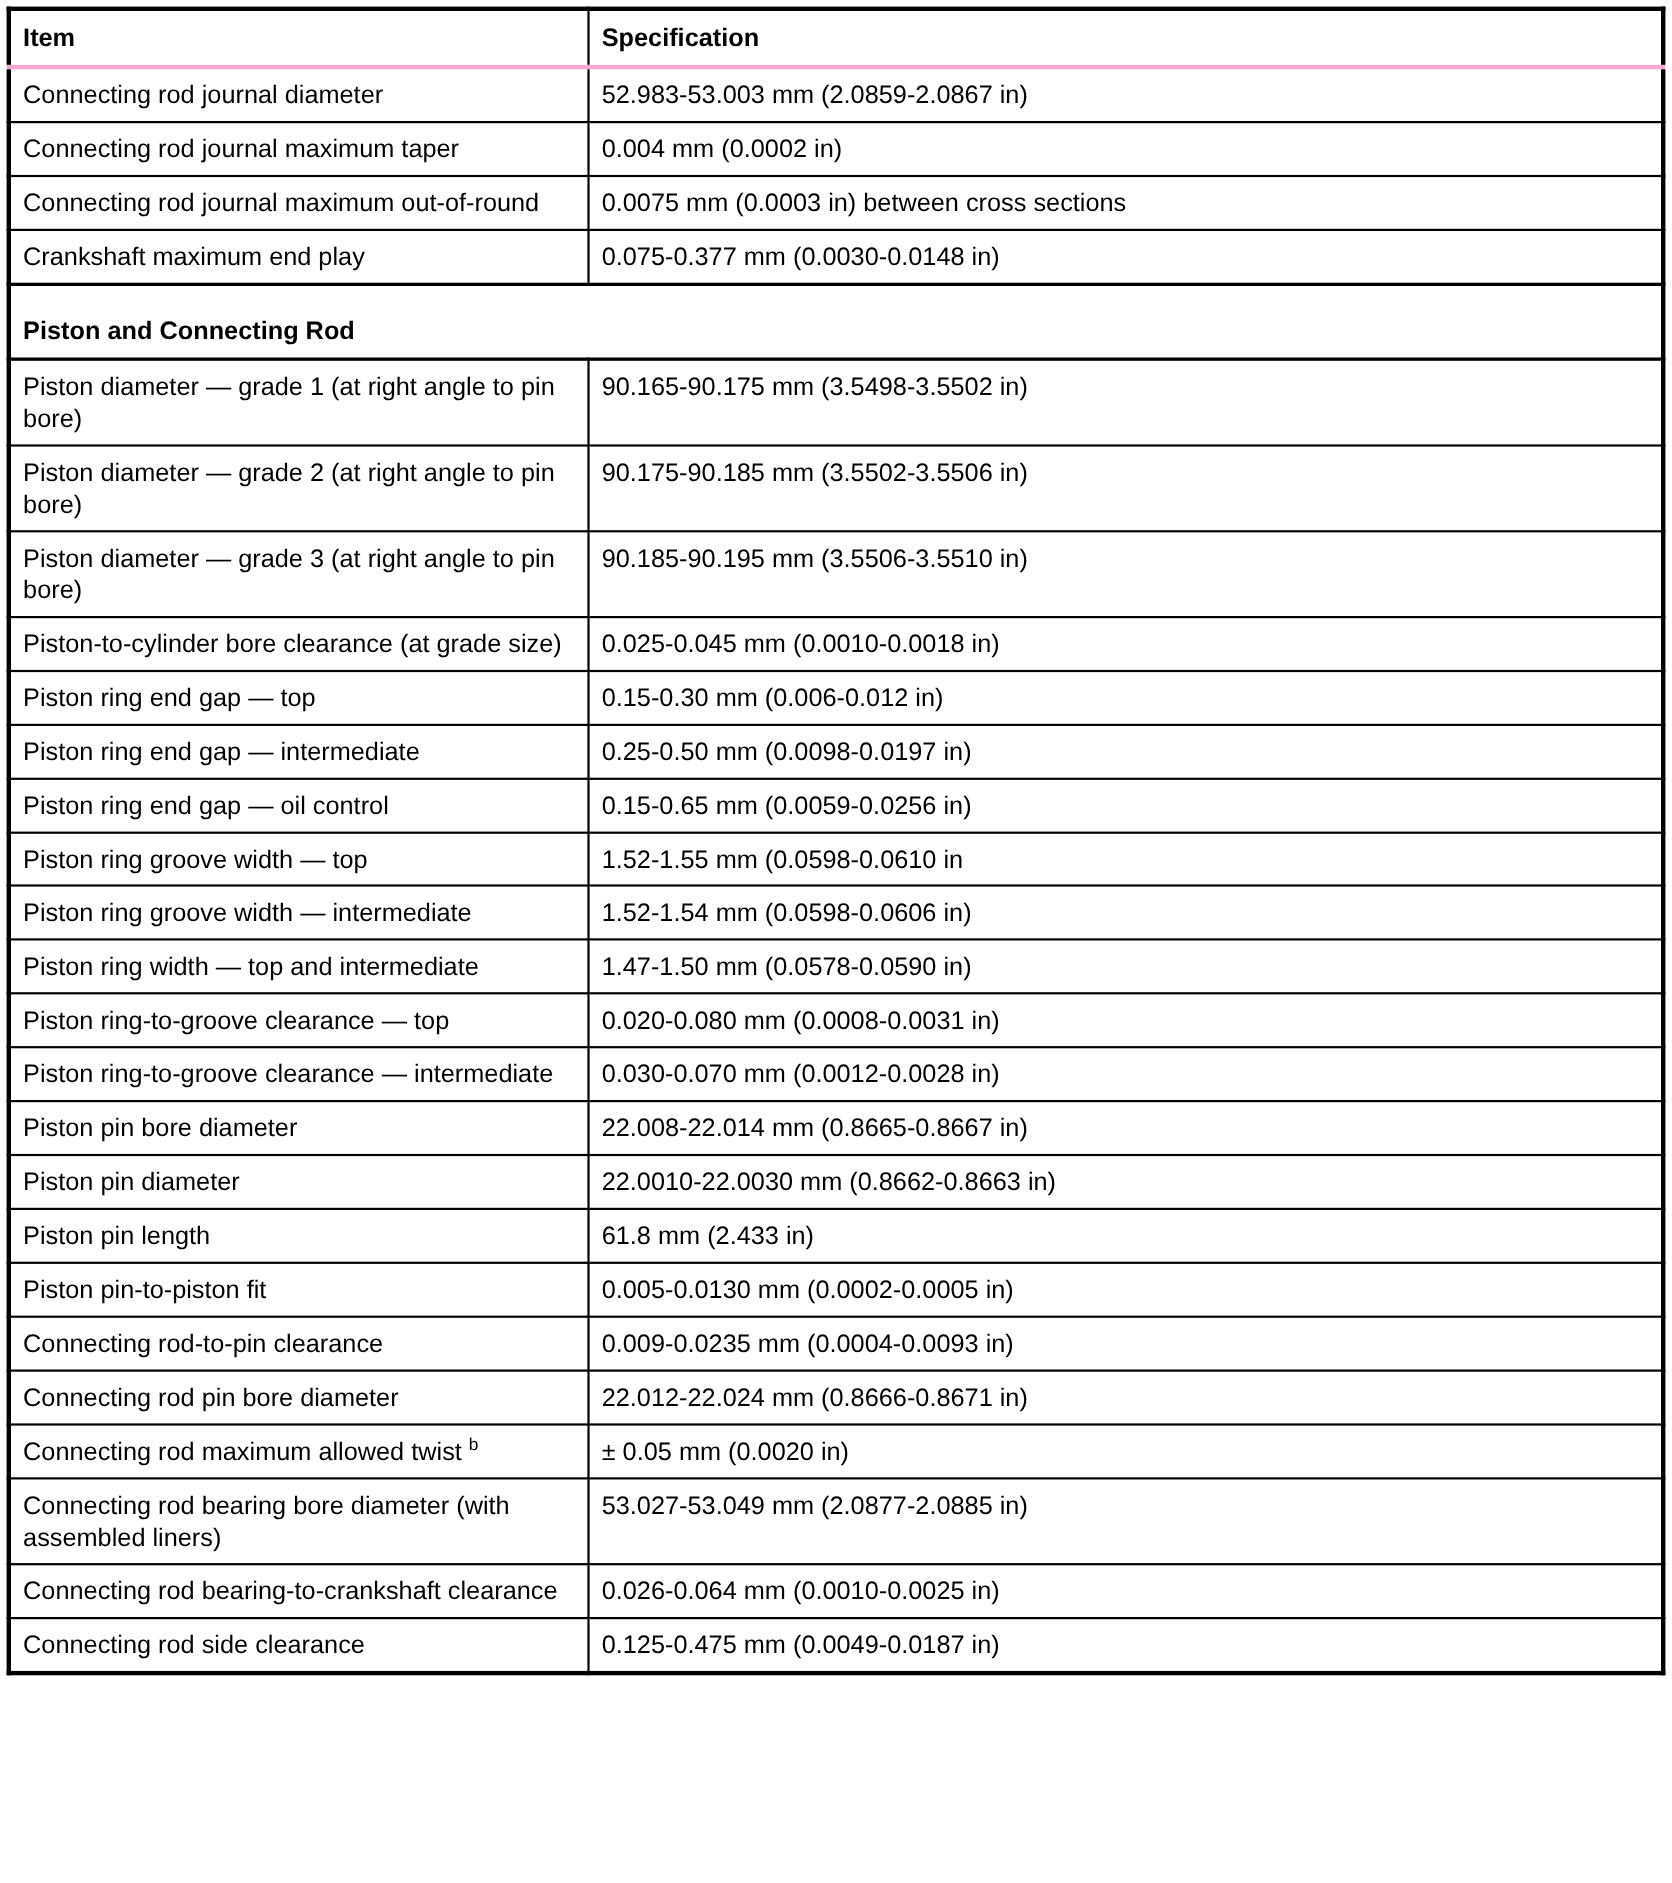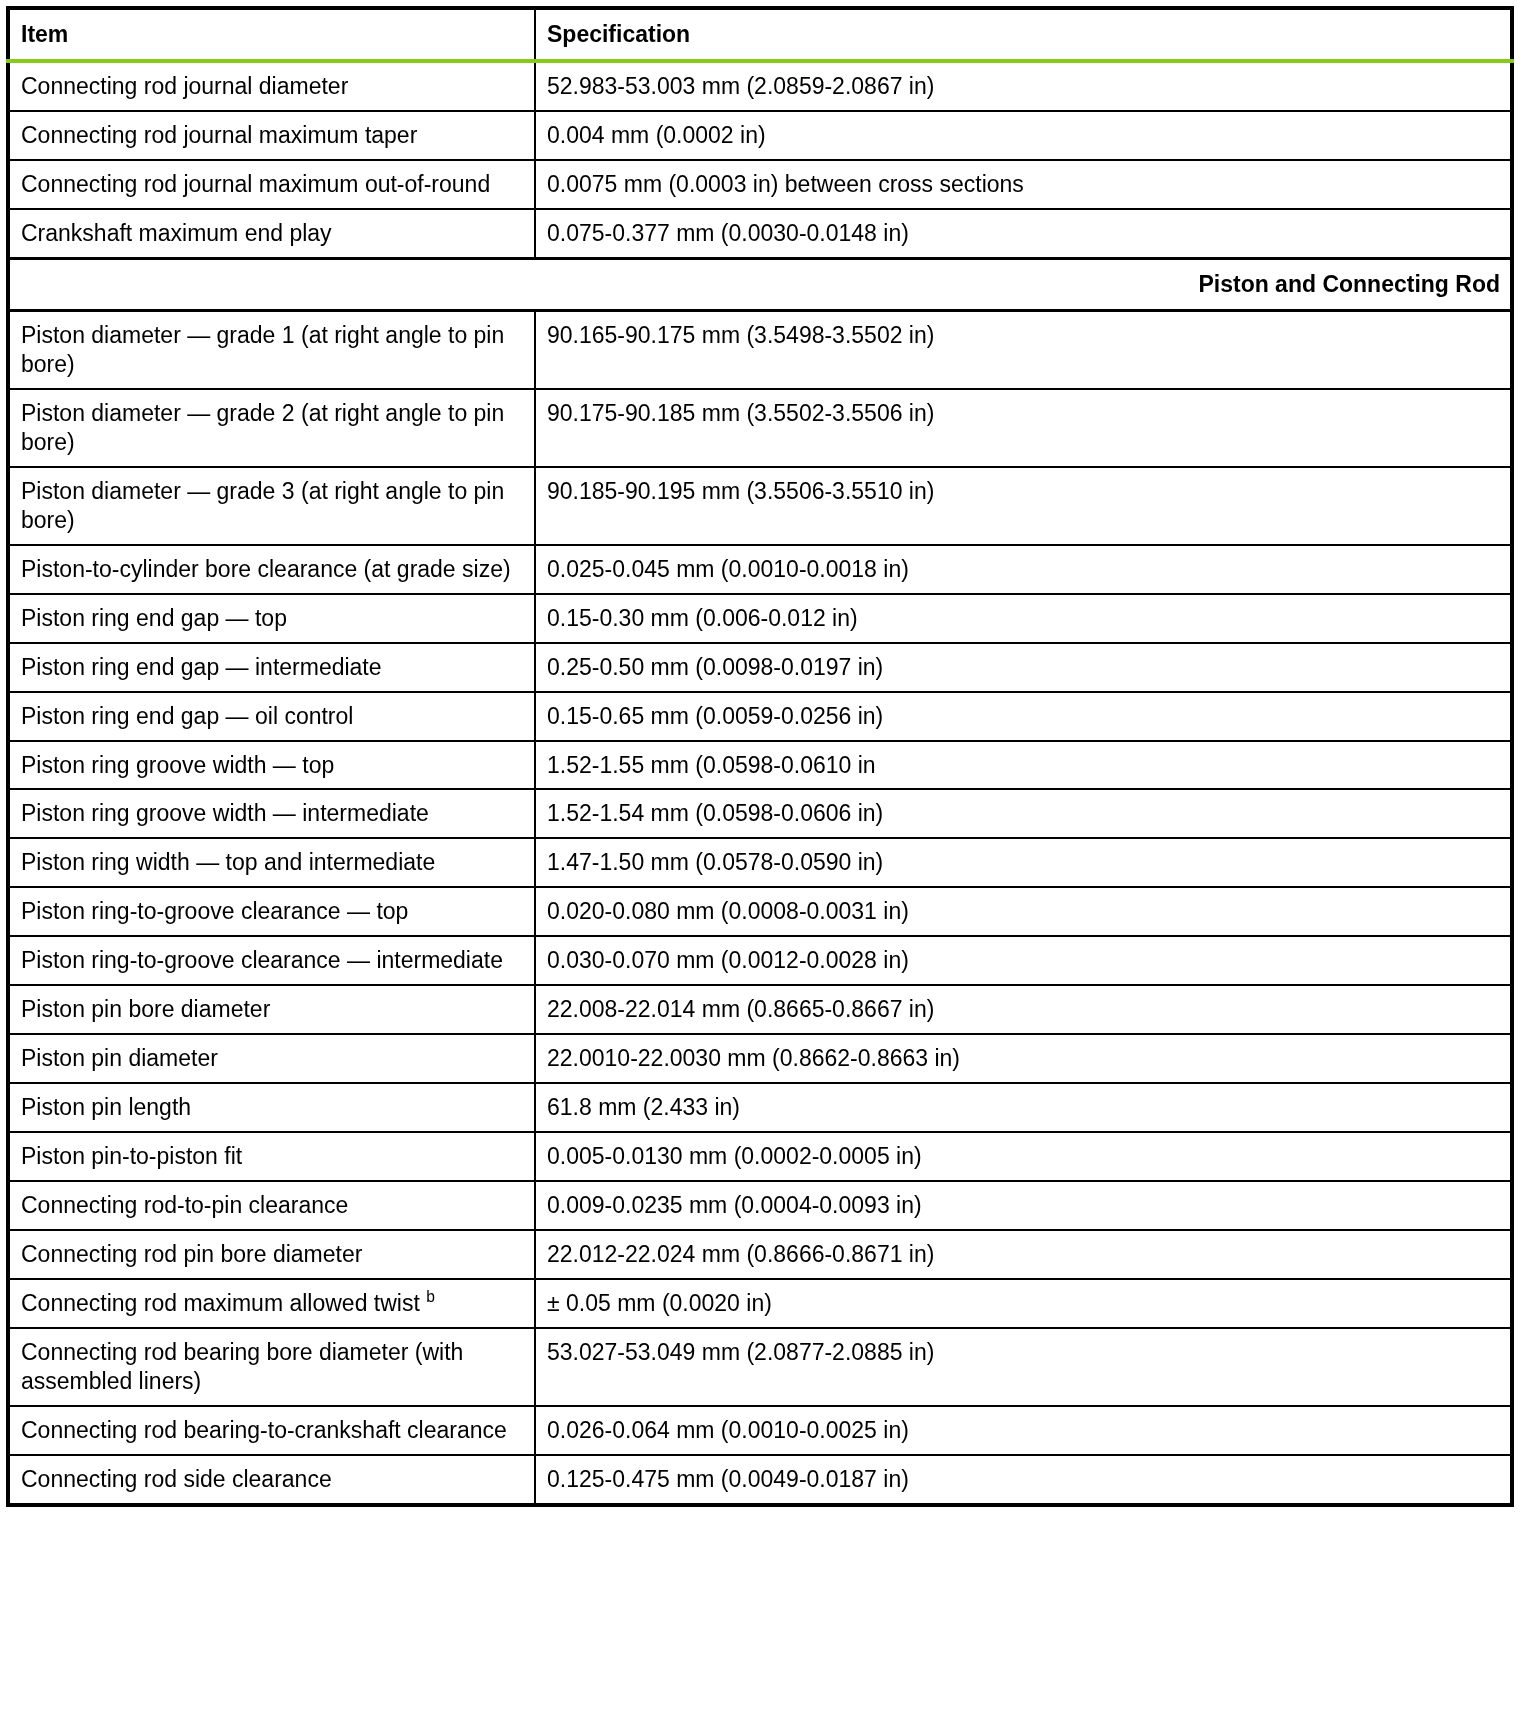--- a/index.html
+++ b/index.html
@@ -28,31 +28,30 @@
   table.spec-table th,
   table.spec-table td {
     border: 2px solid #000000;
     padding: 9px 10px 9px 11px;
     text-align: left;
     vertical-align: top;
     overflow-wrap: break-word;
   }
   table.spec-table thead th {
     font-weight: bold;
-    border-bottom: 4px solid #84cc16;
+    border-bottom: 4px solid #f9a8d4;
     padding-top: 10px;
     padding-bottom: 10px;
   }
   table.spec-table td.section-cell {
     font-weight: bold;
     border-top: 3px solid #000000;
     border-bottom: 3px solid #000000;
-    padding-top: 10px;
+    padding-top: 26px;
     padding-bottom: 10px;
-    text-align: right;
   }
   sup {
     font-size: 0.68em;
     line-height: 0;
   }
 </style>
 </head>
 <body>
 
 <div class="page">

